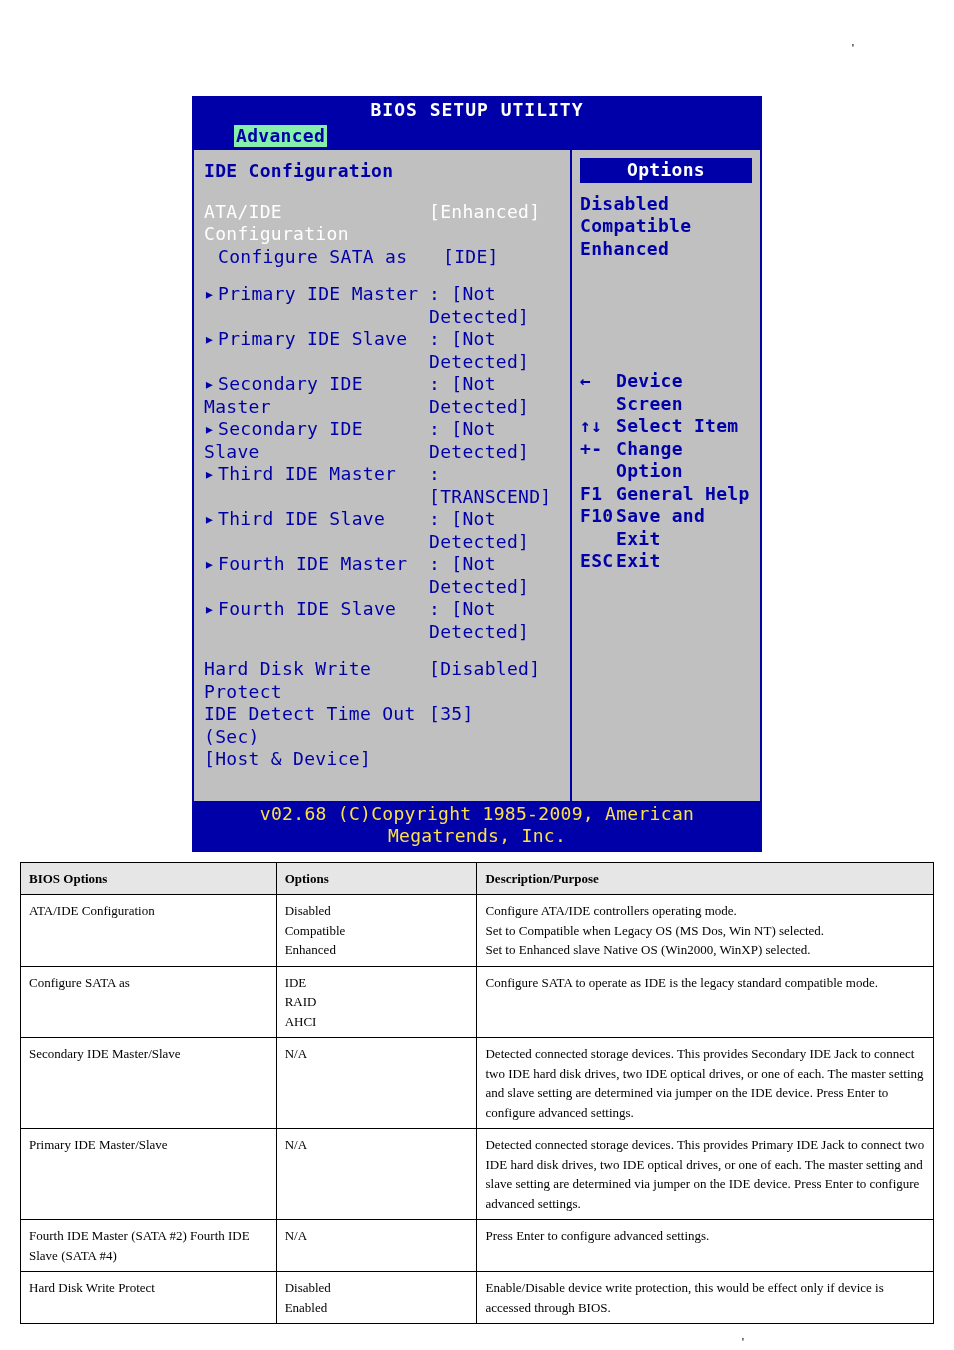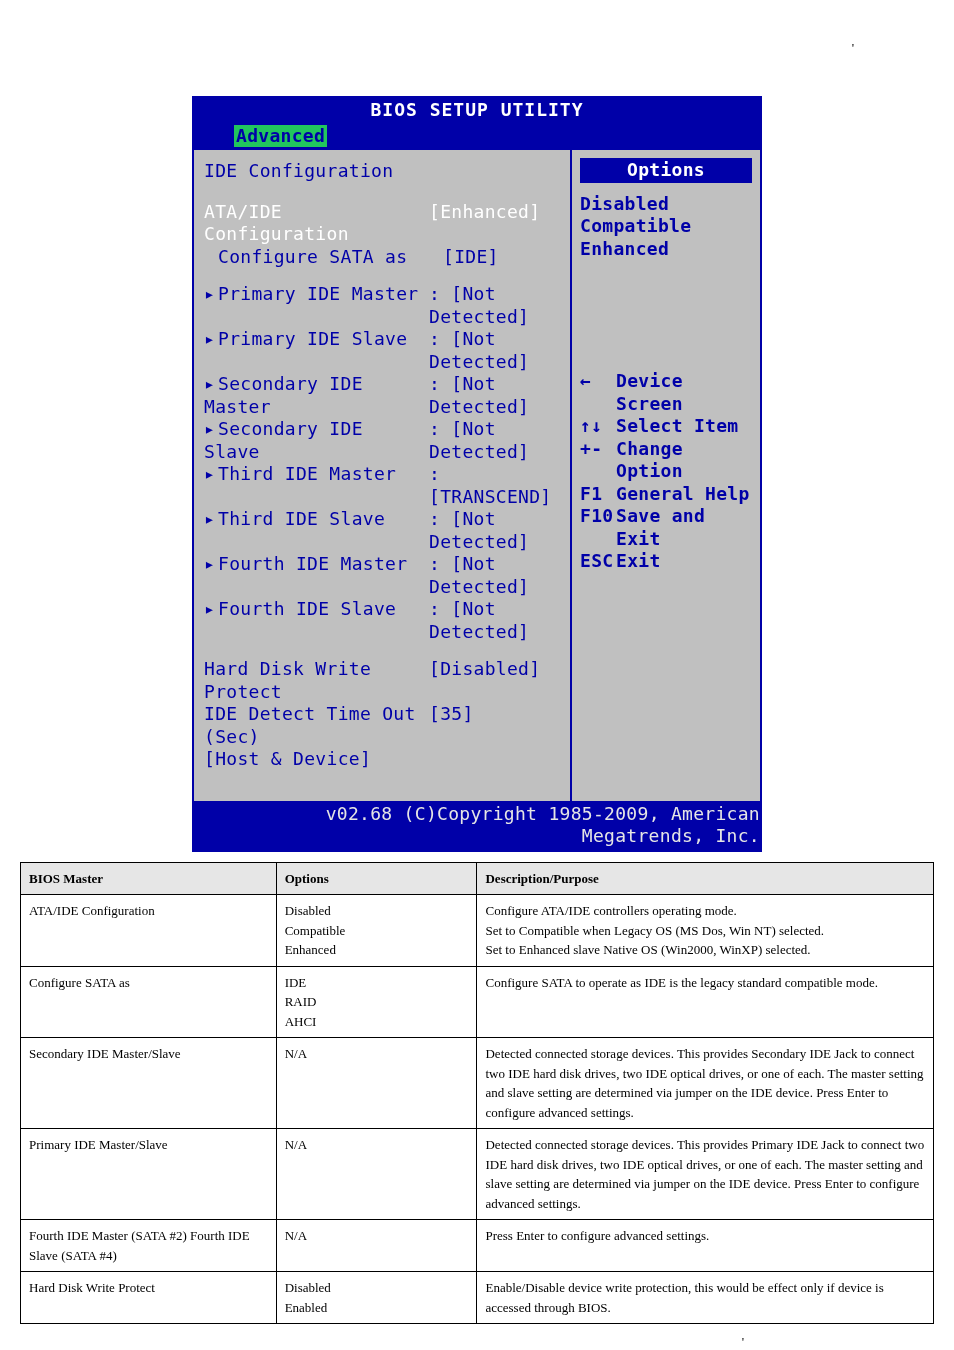--- a/index.html
+++ b/index.html
@@ -43,21 +43,21 @@
     font-weight: bold;
     letter-spacing: 1px;
   }
 
   .bios-tabs {
     background: #0000a8;
     padding: 2px 40px;
   }
 
   .tab {
-    background: #22c55e;
+    background: #86efac;
     color: #0000a8;
     padding: 0 2px;
     font-weight: bold;
     display: inline-block;
   }
 
   .bios-body {
     display: flex;
     background: #c0c0c0;
     border-top: 1px solid #0000a8;
@@ -65,21 +65,21 @@
 
   .bios-left {
     flex: 1;
     background: #c0c0c0;
     padding: 10px 10px 30px 10px;
     border-right: 2px solid #0000a8;
   }
 
   .bios-heading {
     color: #0000a8;
-    font-weight: normal;
+    font-weight: bold;
     margin-bottom: 18px;
   }
 
   .bios-left .row {
     display: flex;
     color: #0000a8;
   }
 
   .bios-left .row.selected {
     color: #fff;
@@ -131,22 +131,22 @@
     display: flex;
     font-weight: bold;
   }
 
   .bios-help .hkey {
     flex: 0 0 36px;
   }
 
   .bios-footer {
     background: #0000a8;
-    color: #e5e5e5;
-    text-align: right;
+    color: #fde047;
+    text-align: center;
     padding: 2px 0;
   }
 
   
   .desc-table {
     width: 100%;
     border-collapse: collapse;
     table-layout: fixed;
     margin-top: 4px;
   }
@@ -296,21 +296,21 @@
   </div>
 
   <table class="desc-table">
     <colgroup>
       <col class="c1">
         <col class="c2">
         <col class="c3">
     </colgroup>
     <thead>
       <tr>
-        <th>BIOS Master</th>
+        <th>BIOS Options</th>
         <th>Options</th>
         <th>Description/Purpose</th>
       </tr>
     </thead>
     <tbody id="desc-tbody">
     <tr>
           <td>ATA/IDE Configuration</td>
           <td style="white-space: pre-line;">Disabled
 Compatible
 Enhanced</td>

